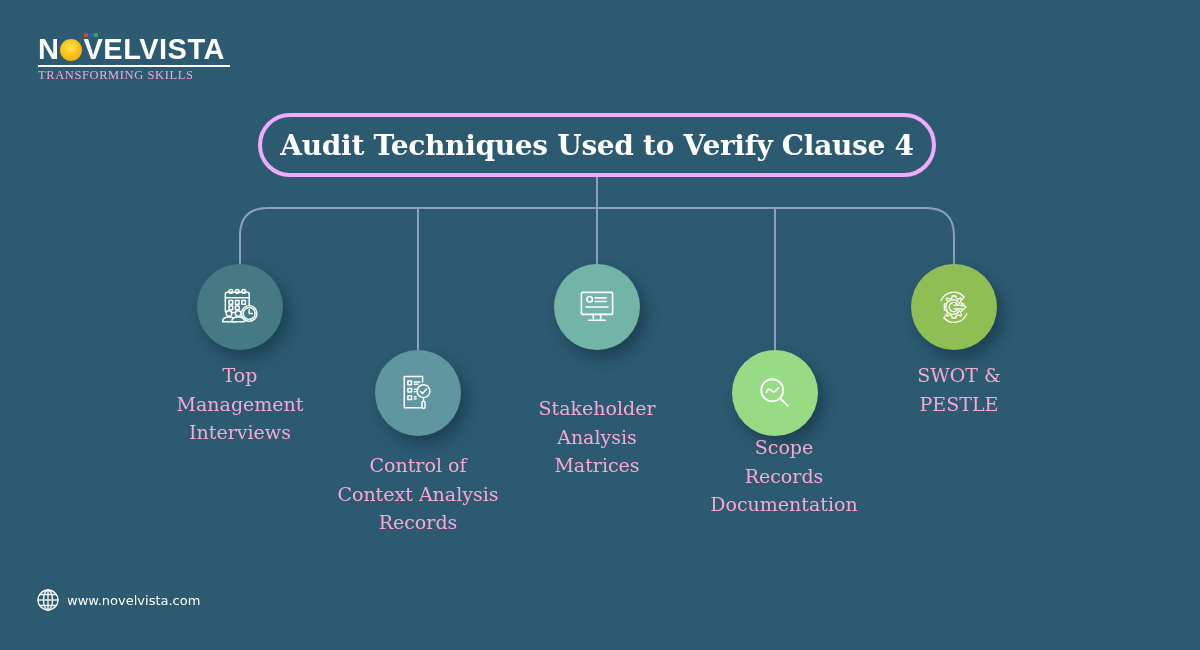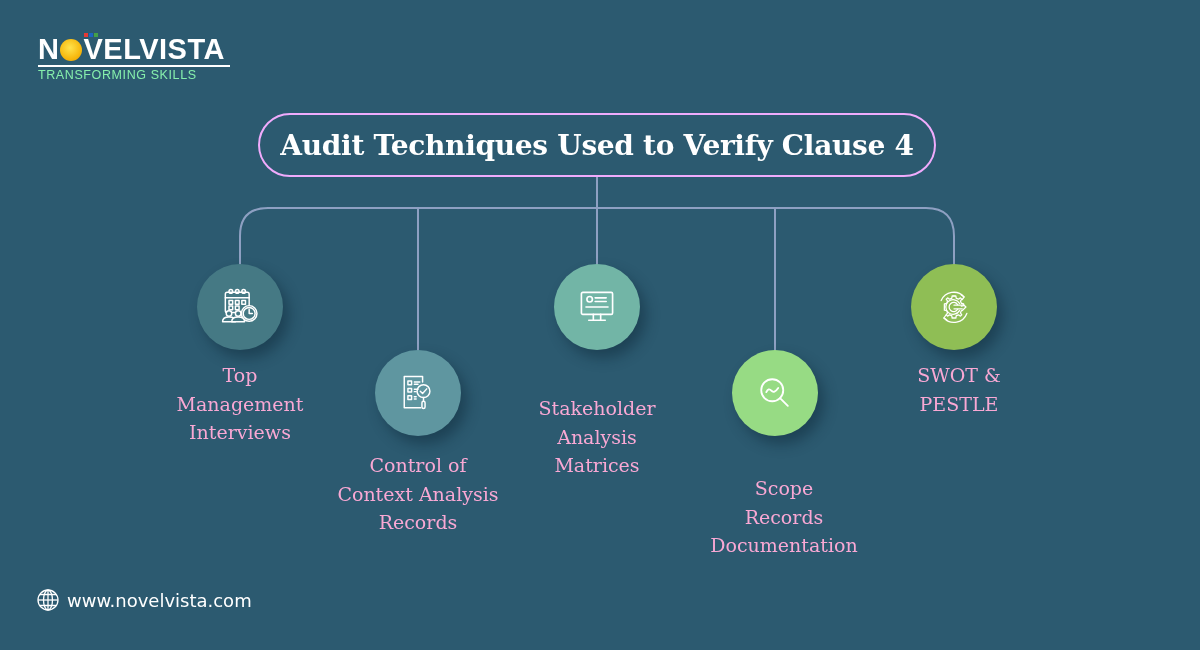--- a/index.html
+++ b/index.html
@@ -23,26 +23,26 @@
     display: inline-block; width: 22px; height: 22px; border-radius: 50%;
     background: radial-gradient(circle at 45% 40%, #ffe34d 0%, #f7b90f 60%, #e69a00 100%);
     margin: 0 1px; position: relative; top: 1px;
   }
   .logo-dots {
     position: absolute; left: 24px; top: -6px; display: flex; gap: 1px;
   }
   .logo-dots span { width: 4px; height: 4px; display: inline-block; }
   .logo-rule { height: 1.5px; background: #ffffff; margin-top: 1px; width: 192px; }
   .logo-sub {
-    font-family: Liberation Sans, sans-serif;
-    font-size: 12.5px; letter-spacing: 0.6px; color: #86efac; margin-top: 1px; white-space: nowrap;
+    font-family: Liberation Serif, serif;
+    font-size: 12.5px; letter-spacing: 0.6px; color: #f9a8d4; margin-top: 1px; white-space: nowrap;
   }
   .title-pill {
     position: absolute; left: 258px; top: 113px; width: 678px; height: 64px;
-    border: 2px solid #f0abfc; border-radius: 32px;
+    border: 4px solid #f0abfc; border-radius: 32px;
     display: flex; align-items: center; justify-content: center;
   }
   .title-text {
     font-family: "DejaVu Serif", "Liberation Serif", serif;
     font-weight: bold; font-size: 28px; color: #ffffff; letter-spacing: -0.3px;
   }
   svg.connectors { position: absolute; left: 0; top: 0; }
   .node {
     position: absolute; width: 86px; height: 86px; border-radius: 50%;
     display: flex; align-items: center; justify-content: center;
@@ -53,21 +53,21 @@
     position: absolute; width: 200px; text-align: center;
     font-family: "DejaVu Serif", "Liberation Serif", serif;
     font-size: 19px; line-height: 28.5px; color: #f9a8d4;
   }
   .label span { display: block; white-space: nowrap; }
   .footer {
     position: absolute; left: 36px; top: 588px; display: flex; align-items: center; gap: 7px;
   }
   .footer-text {
     font-family: "DejaVu Sans", "Liberation Sans", sans-serif;
-    font-size: 18px; color: #ffffff;
+    font-size: 13px; color: #ffffff;
   }
 </style>
 </head>
 <body>
 
 <div class="logo">
   <div class="logo-main">
     <span>N</span>
     <span class="logo-sun">
       <span class="logo-dots">
@@ -164,21 +164,21 @@
   <span>Matrices</span>
 </div>
 
 <div class="node" style="left:732px; top:350px; background:#97db84;">
   <svg viewBox="0 0 48 48" fill="none" stroke="#ffffff" stroke-width="2" stroke-linecap="round" stroke-linejoin="round">
     <circle cx="21" cy="21" r="12"></circle>
     <path d="M14.5 23 Q17 18 20 21.5 Q23 25 27.5 18.5"></path>
     <line x1="29.5" y1="29.5" x2="38" y2="38"></line>
   </svg>
 </div>
-<div class="label" style="left:684px; top:474px;">
+<div class="label" style="left:684px; top:433px;">
   <span>Scope</span>
   <span>Records</span>
   <span>Documentation</span>
 </div>
 
 <div class="node" style="left:911px; top:264px; background:#8fbe55;">
   <svg viewBox="0 0 48 48" fill="none" stroke="#ffffff" stroke-width="1.4" stroke-linecap="round" stroke-linejoin="round">
     <path d="M35 13 A15 15 0 0 0 10 17"></path>
     <polyline points="32,11 35,13 33,16"></polyline>
     <path d="M13 36 A15 15 0 0 0 38 31"></path>

